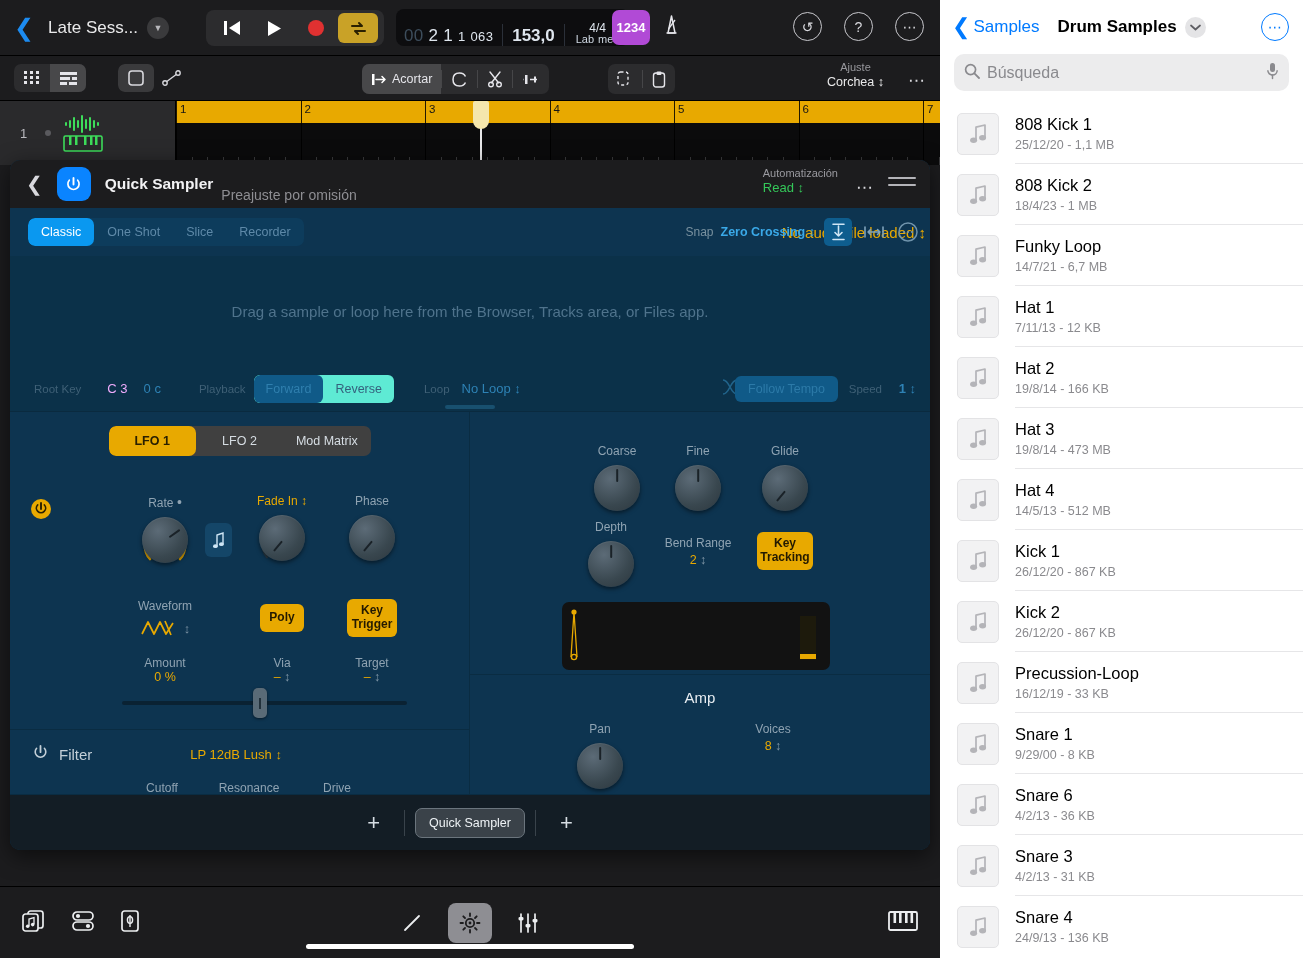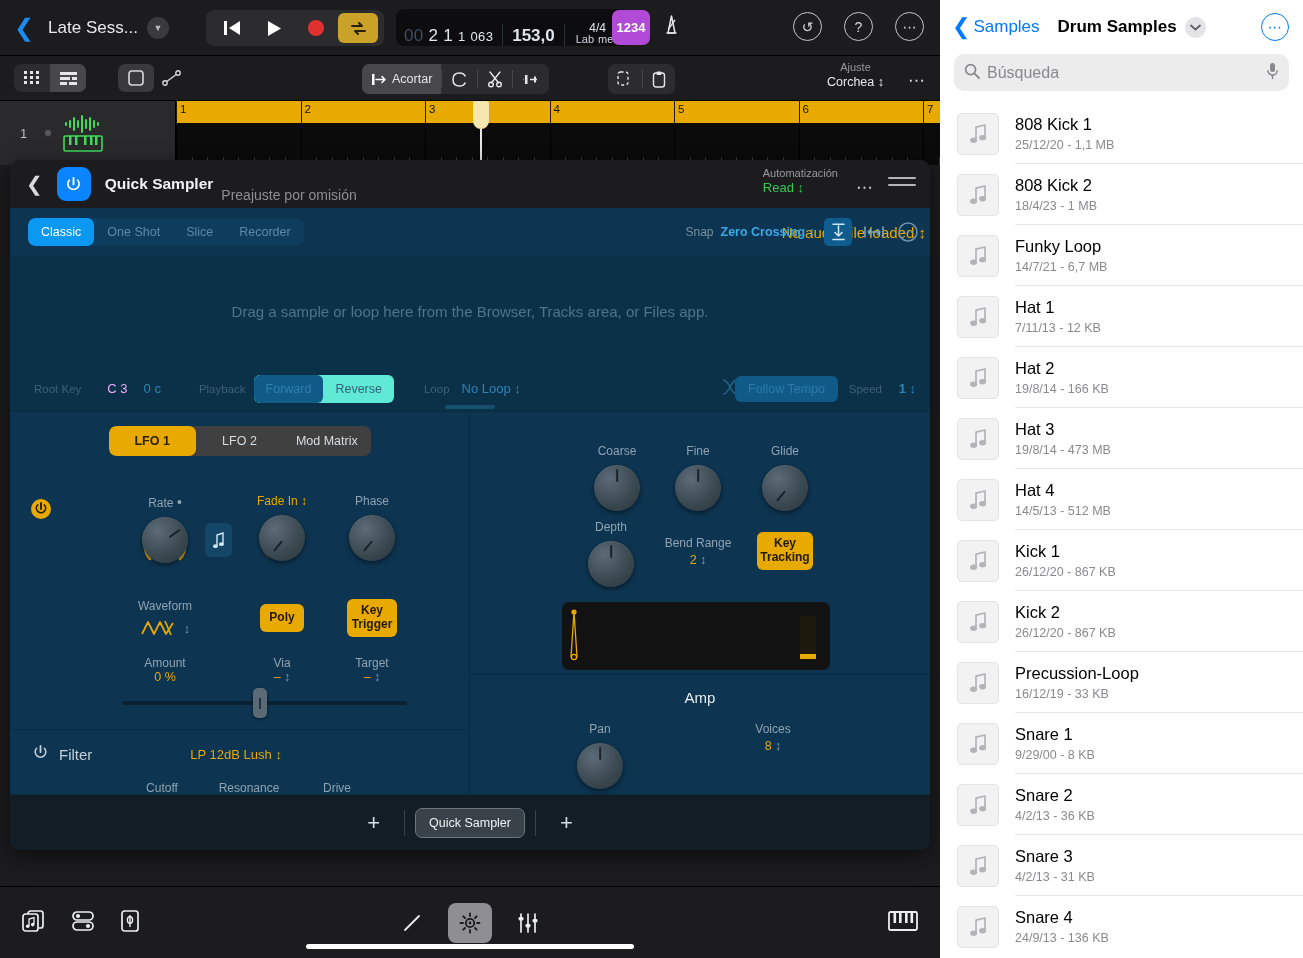--- a/index.html
+++ b/index.html
@@ -1031,21 +1031,21 @@
         </div>
         <div class="frow">
           <div class="thumb">
             <svg width="19" height="21" viewBox="0 0 19 21">
               <path d="M7 17 V4.2 L16 2 V14.5" stroke="#b4b4b8" stroke-width="1.7" fill="none" stroke-linejoin="round"></path>
               <ellipse cx="4.6" cy="17.3" rx="3.5" ry="2.7" fill="#b4b4b8"></ellipse>
               <ellipse cx="13.6" cy="14.8" rx="3.5" ry="2.7" fill="#b4b4b8"></ellipse>
             </svg>
           </div>
           <div class="meta">
-            <div class="nm">Snare 2</div>
+            <div class="nm">Snare 6</div>
             <div class="sub">4/2/13 - 36 KB</div>
           </div>
           <div class="sepline"></div>
         </div>
         <div class="frow">
           <div class="thumb">
             <svg width="19" height="21" viewBox="0 0 19 21">
               <path d="M7 17 V4.2 L16 2 V14.5" stroke="#b4b4b8" stroke-width="1.7" fill="none" stroke-linejoin="round"></path>
               <ellipse cx="4.6" cy="17.3" rx="3.5" ry="2.7" fill="#b4b4b8"></ellipse>
               <ellipse cx="13.6" cy="14.8" rx="3.5" ry="2.7" fill="#b4b4b8"></ellipse>

